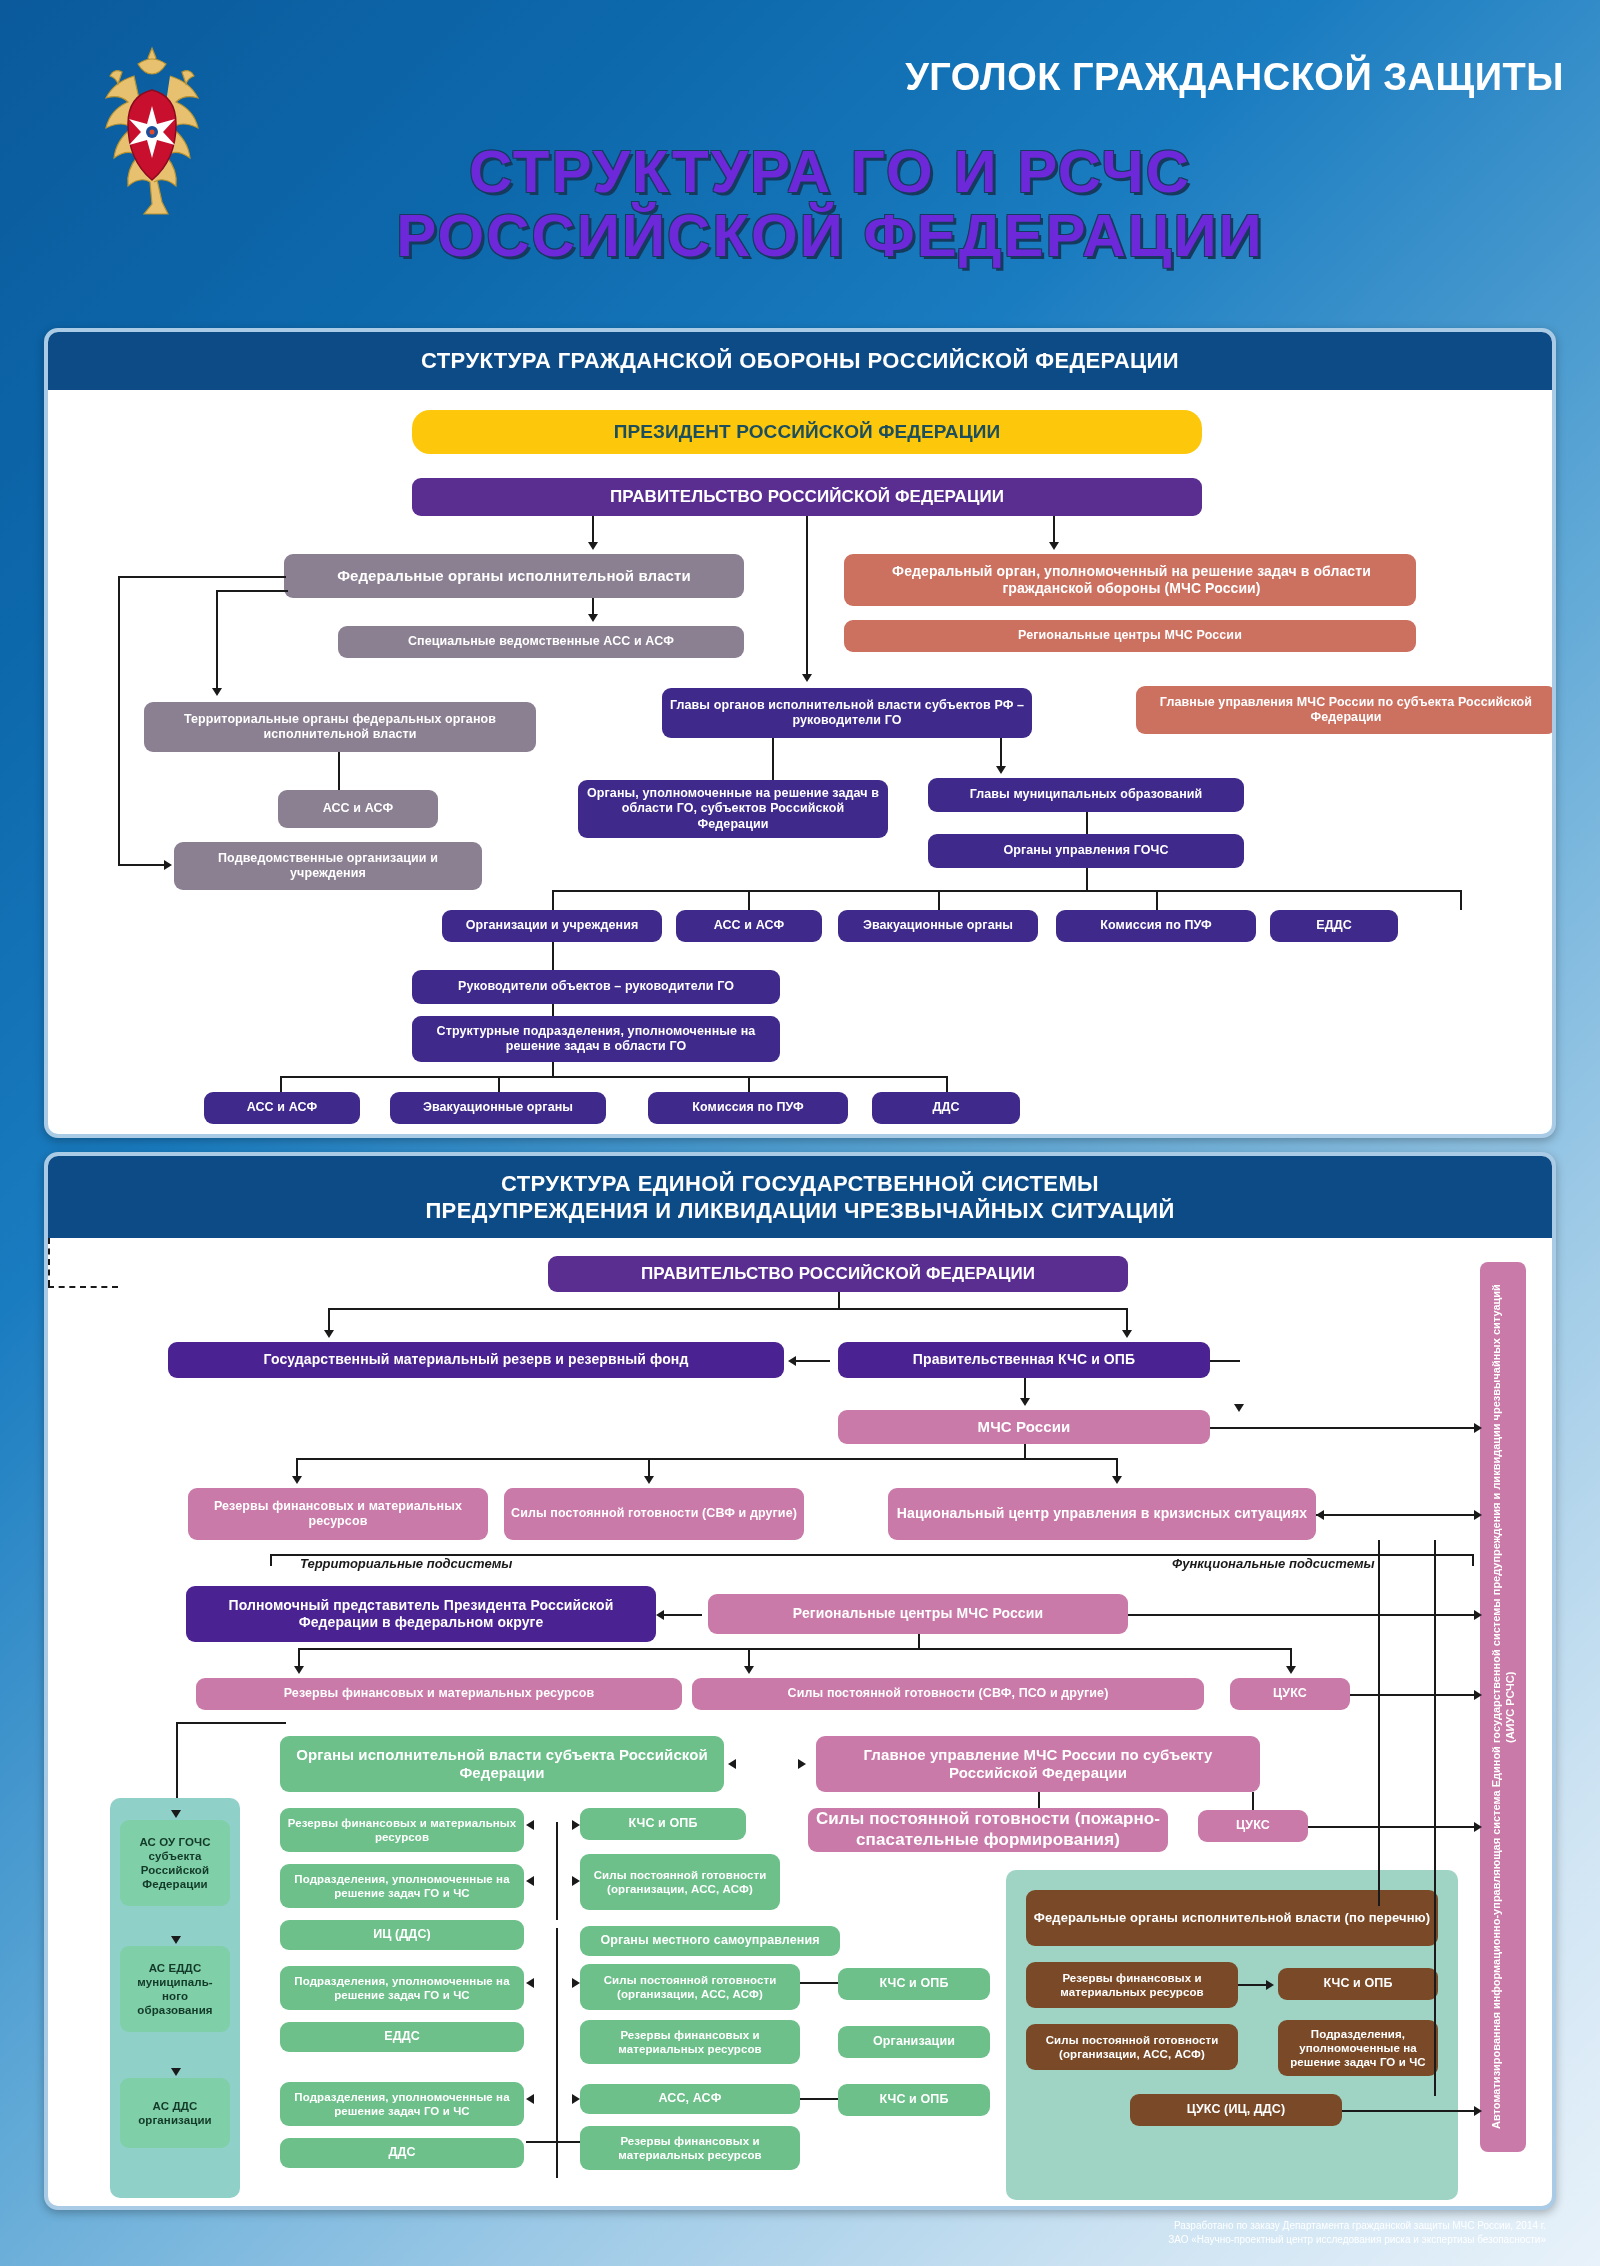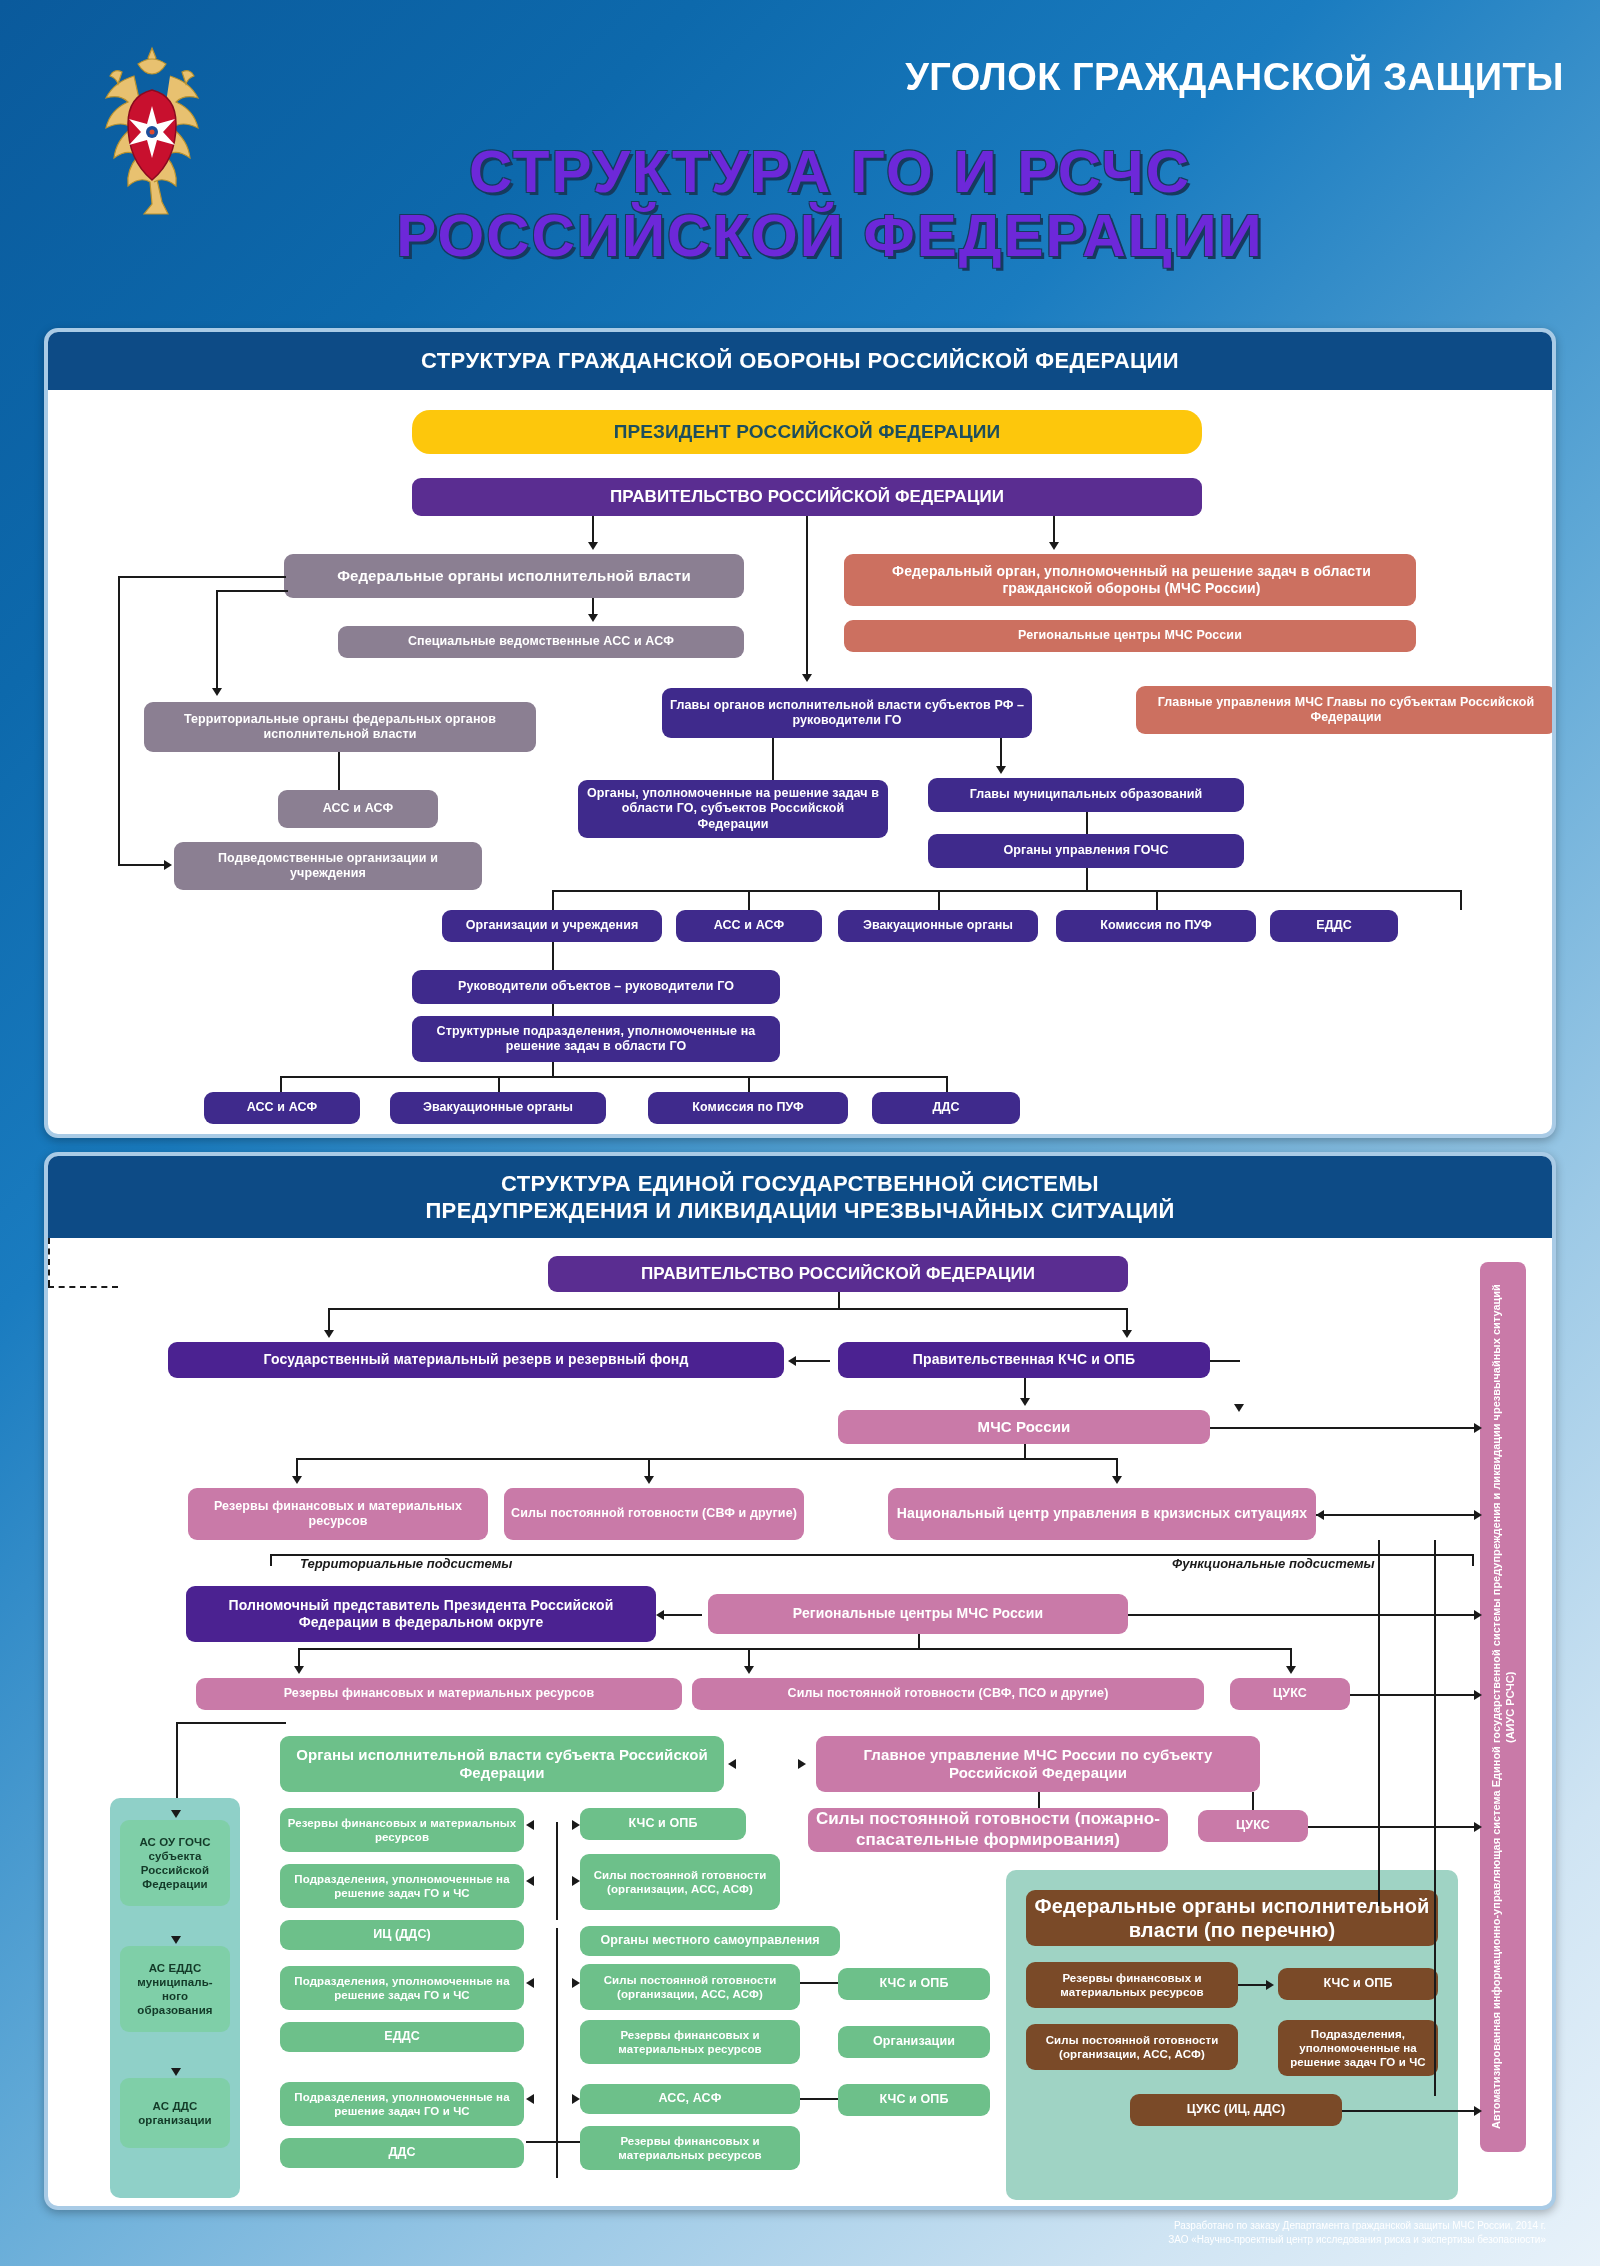--- a/index.html
+++ b/index.html
@@ -196,21 +196,21 @@
     <div class="ln lnv" style="left:290px; top:362px; height:38px;"></div>
 
     <div class="node n-gray" style="left:230px; top:400px; width:160px; height:38px;">АСС и АСФ</div>
 
     <div class="node n-gray" style="left:126px; top:452px; width:308px; height:48px;">Подведомственные организации и учреждения</div>
 
     <div class="node n-salmon" style="left:796px; top:164px; width:572px; height:52px; font-size:14px;padding-left:10px;">Федеральный орган, уполномоченный на решение задач в области гражданской обороны (МЧС России)</div>
 
     <div class="node n-salmon" style="left:796px; top:230px; width:572px; height:32px;">Региональные центры МЧС России</div>
 
-    <div class="node n-salmon" style="left:1088px; top:296px; width:420px; height:48px;">Главные управления МЧС Главы по субъектам Российской Федерации</div>
+    <div class="node n-salmon" style="left:1088px; top:296px; width:420px; height:48px;">Главные управления МЧС России по субъекта Российской Федерации</div>
 
     <div class="node n-indigo" style="left:614px; top:298px; width:370px; height:50px;">Главы органов исполнительной власти субъектов РФ – руководители ГО</div>
     <div class="ln lnv" style="left:724px; top:348px; height:42px;"></div>
     <div class="ln lnv" style="left:952px; top:348px; height:30px;"></div>
     <div class="arrow-d" style="left:948px; top:376px;"></div>
 
     <div class="node n-indigo" style="left:530px; top:390px; width:310px; height:58px;">Органы, уполномоченные на решение задач в области ГО, субъектов Российской Федерации</div>
 
     <div class="node n-indigo" style="left:880px; top:388px; width:316px; height:34px;">Главы муниципальных образований</div>
     <div class="ln lnv" style="left:1038px; top:422px; height:22px;"></div>
@@ -387,21 +387,21 @@
     <div class="ln lnv" style="left:508px; top:690px; height:250px;"></div>
     <div class="arrow-r" style="left:524px; top:740px;"></div>
     <div class="arrow-l" style="left:478px; top:740px;"></div>
     <div class="arrow-r" style="left:524px; top:856px;"></div>
     <div class="arrow-l" style="left:478px; top:856px;"></div>
     <div class="ln lnh" style="left:478px; top:903px; width:54px;"></div>
     <div class="ln lnh" style="left:752px; top:744px; width:38px;"></div>
     <div class="ln lnh" style="left:752px; top:860px; width:38px;"></div>
 
     <div class="group-box g-mint" style="left:958px; top:632px; width:452px; height:330px; background:#9fd3c4;"></div>
-    <div class="node n-brown" style="left:978px; top:652px; width:412px; height:56px; font-size:20px;">Федеральные органы исполнительной власти (по перечню)</div>
+    <div class="node n-brown" style="left:978px; top:652px; width:412px; height:56px; font-size:13px;">Федеральные органы исполнительной власти (по перечню)</div>
     <div class="node n-brown" style="left:978px; top:724px; width:212px; height:46px; font-size:11.5px;">Резервы финансовых и материальных ресурсов</div>
     <div class="node n-brown" style="left:1230px; top:730px; width:160px; height:32px;">КЧС и ОПБ</div>
     <div class="node n-brown" style="left:978px; top:786px; width:212px; height:46px; font-size:11.5px;">Силы постоянной готовности (организации, АСС, АСФ)</div>
     <div class="node n-brown" style="left:1230px; top:782px; width:160px; height:56px; font-size:11.5px;">Подразделения, уполномоченные на решение задач ГО и ЧС</div>
     <div class="node n-brown" style="left:1082px; top:856px; width:212px; height:32px;">ЦУКС (ИЦ, ДДС)</div>
     <div class="ln lnh" style="left:1190px; top:746px; width:30px;"></div>
     <div class="arrow-r" style="left:1218px; top:742px;"></div>
 
     <div class="ln lnv" style="left:1330px; top:302px; height:366px;"></div>
     <div class="ln lnv" style="left:1386px; top:302px; height:556px;"></div>

